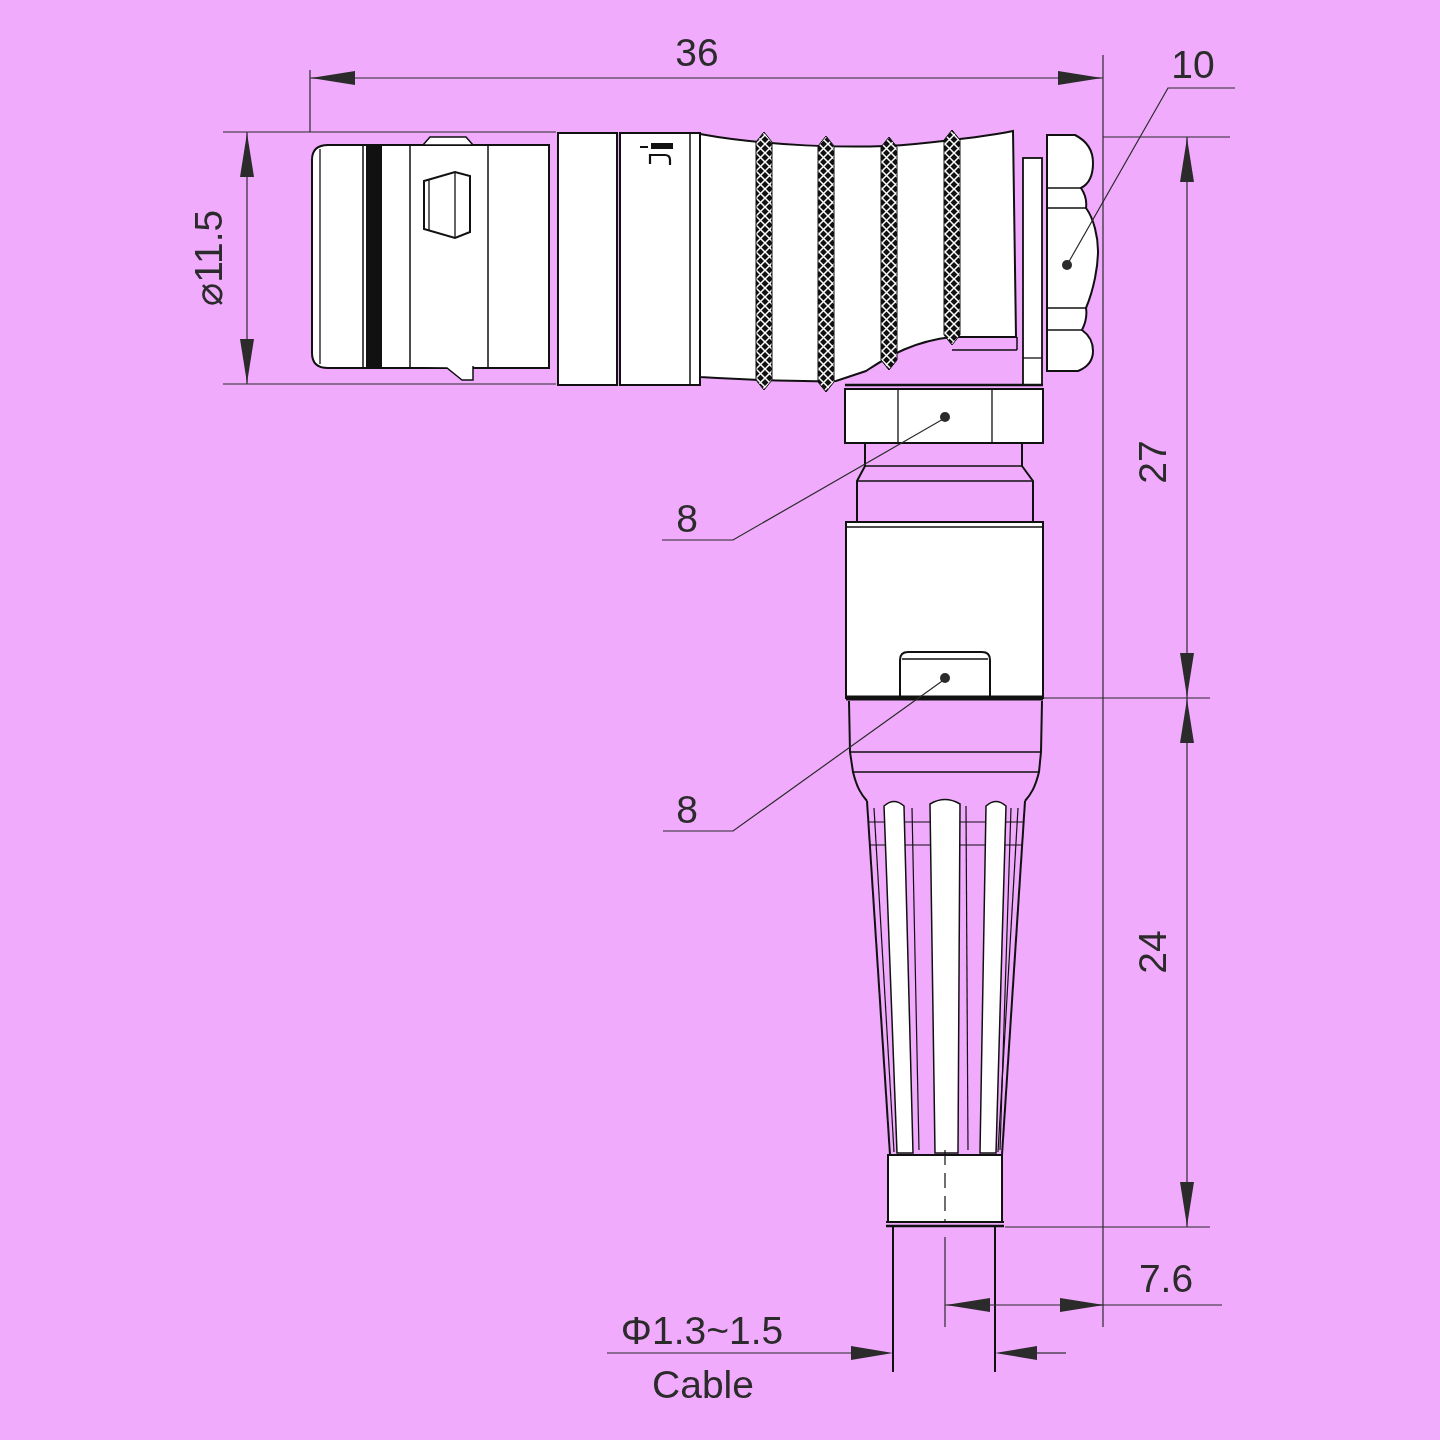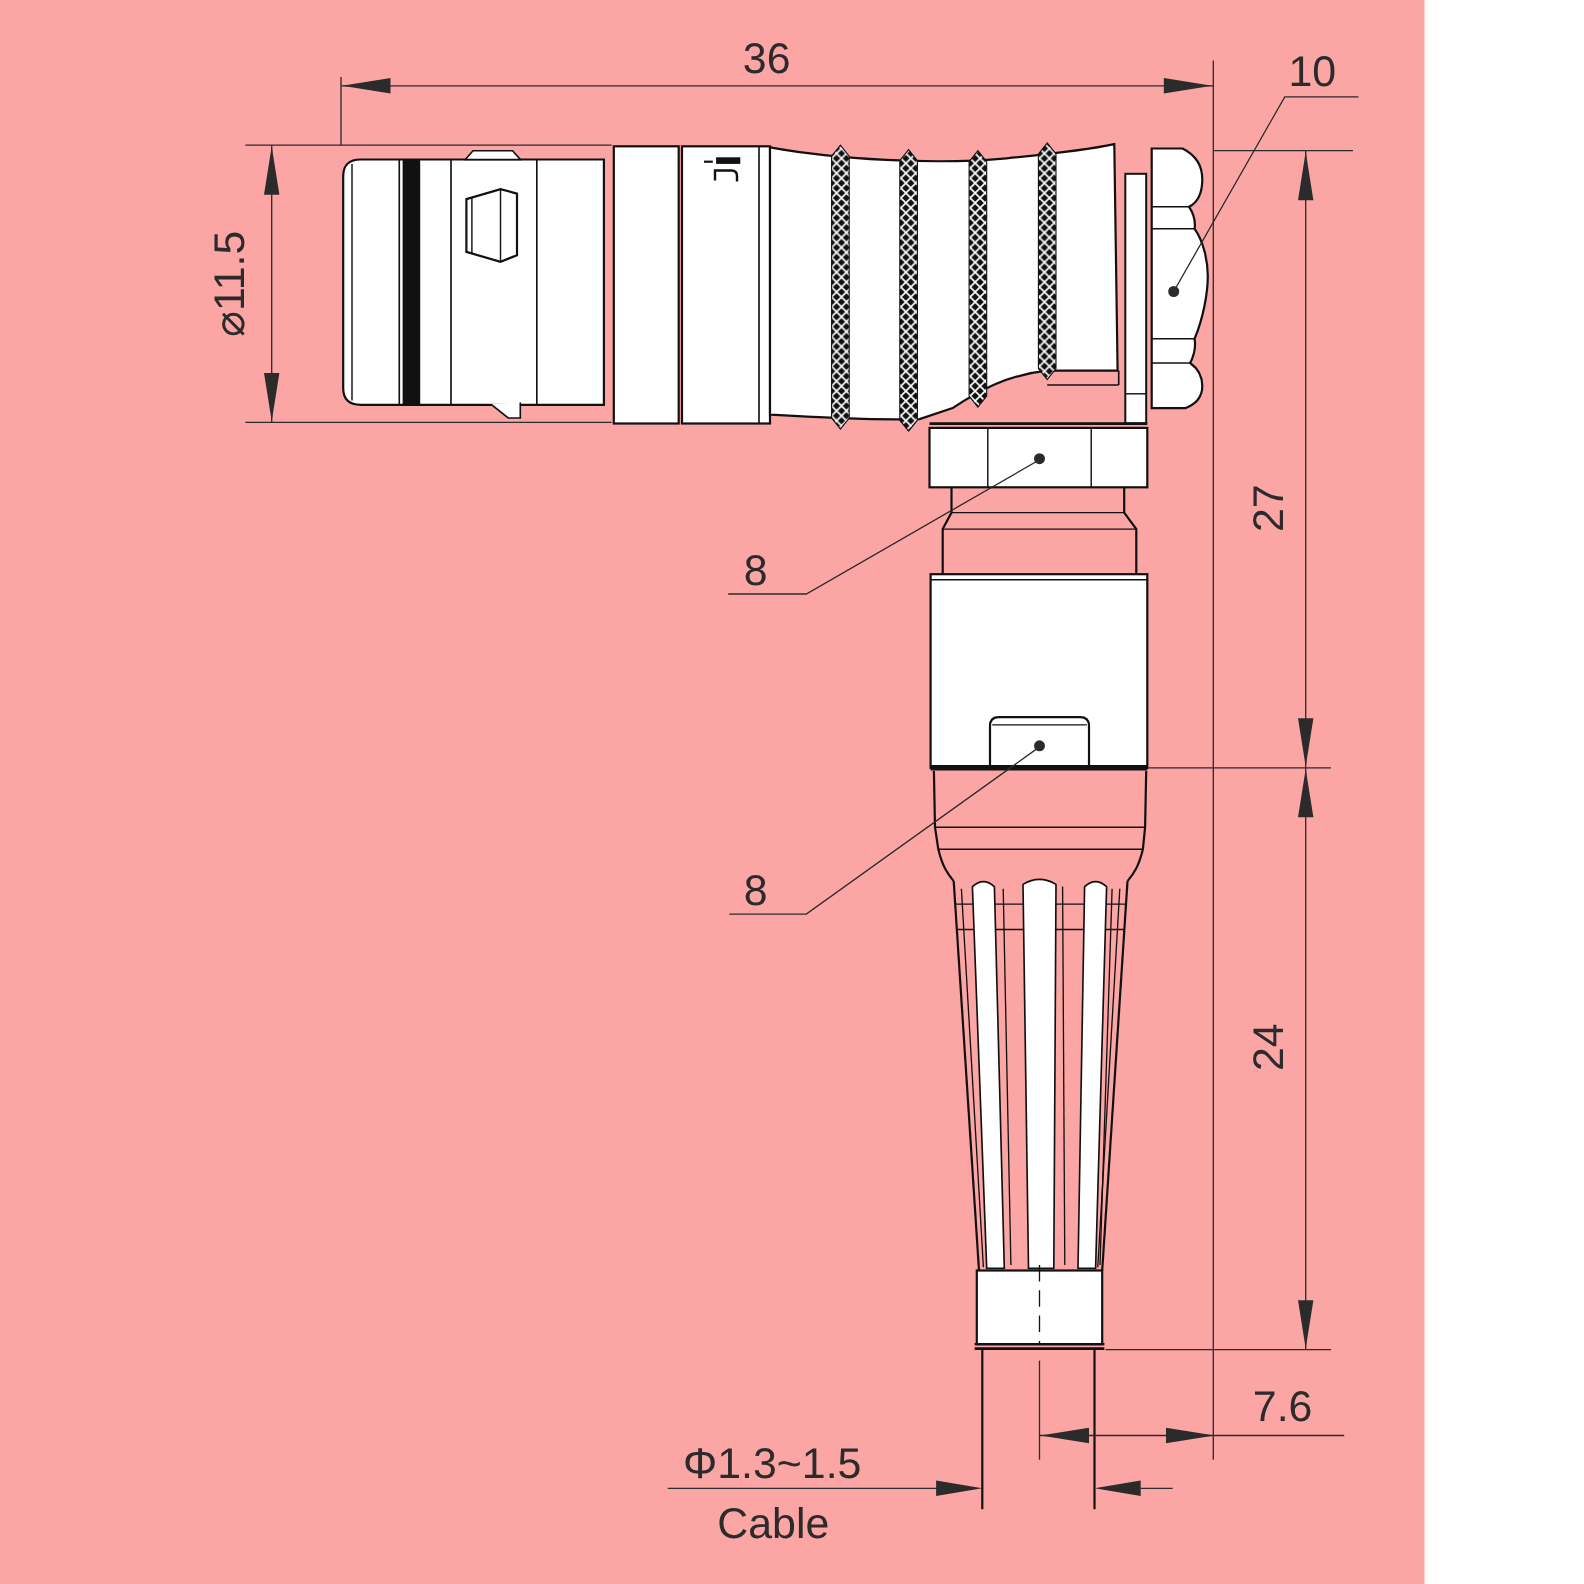--- a/index.html
+++ b/index.html
@@ -1,16 +1,16 @@
 <!DOCTYPE html>
 <html><head>
 <meta charset="utf-8">
 <style>
   html,body{margin:0;padding:0;background:#ffffff;}
-  #stage{position:relative;width:1295px;height:1440px;background:#fca5a5;overflow:hidden;
+  #stage{position:relative;width:1440px;height:1440px;background:#f0abfc;overflow:hidden;
          font-family:"Liberation Sans", sans-serif;}
   svg text{font-family:"Liberation Sans", sans-serif;fill:#2b2b2b;}
   .dimtxt{font-size:39px;}
   .wm{font-size:68px;letter-spacing:2px;}
 </style>
 </head>
 <body>
 
 <div id="stage">
 <svg width="1440" height="1440" viewBox="0 0 1440 1440">

